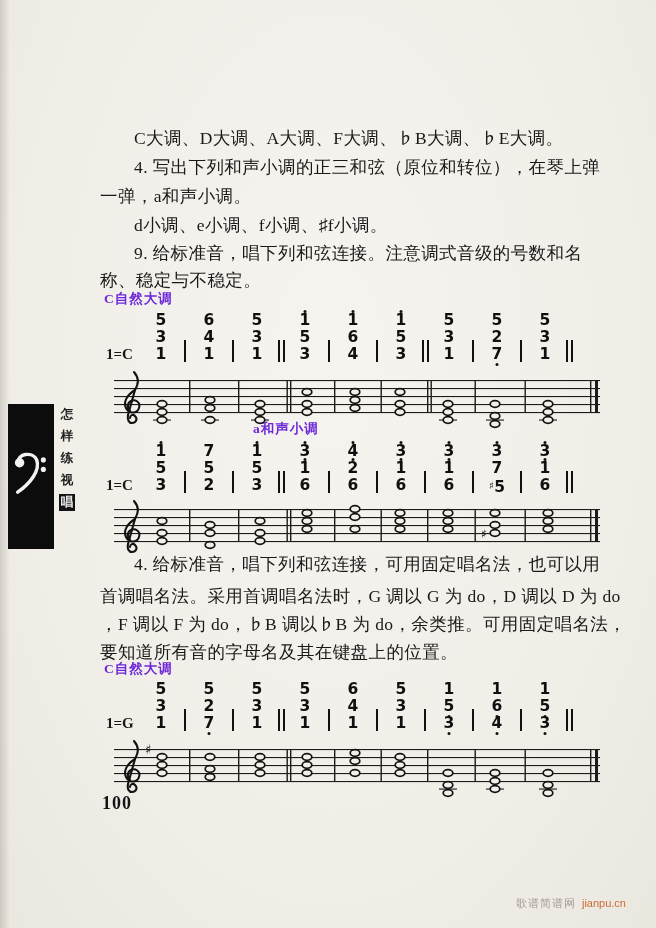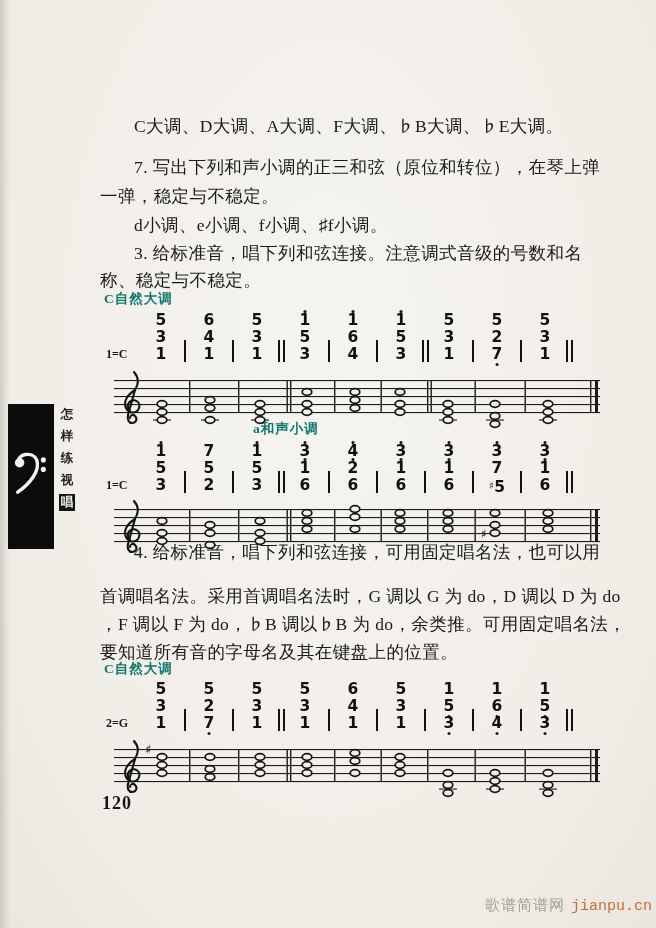--- a/index.html
+++ b/index.html
@@ -6,65 +6,65 @@
   body{
     width:656px;height:928px;position:relative;overflow:hidden;
     background:radial-gradient(ellipse at 50% 38%, #f6f4ef 0%, #f1eee8 65%, #eae7df 100%);
     font-family:"Liberation Serif",serif;color:#191919;
   }
   .edge-shadow{position:absolute;left:0;top:0;width:10px;height:928px;
     background:linear-gradient(90deg,rgba(70,62,55,.18),rgba(70,62,55,0));}
   
   .line{position:absolute;left:100px;white-space:nowrap;font-size:17.5px;letter-spacing:.4px;}
   .ind{padding-left:34px}
-  .t0{top:114px}.t1{top:155px}.t2{top:184px}.t3{top:213px}.t4{top:241px}.t5{top:268px}
-  .t6{top:540px}.t7{top:584px}.t8{top:612px}.t9{top:640px}
-  .sys-label{position:absolute;font-size:13.5px;font-weight:700;color:#0f766e;letter-spacing:1px;}
+  .t0{top:126px}.t1{top:155px}.t2{top:184px}.t3{top:213px}.t4{top:241px}.t5{top:268px}
+  .t6{top:552px}.t7{top:584px}.t8{top:612px}.t9{top:640px}
+  .sys-label{position:absolute;font-size:13.5px;font-weight:700;color:#6d28d9;letter-spacing:1px;}
   .lab-c{left:104px;top:290px}
   .lab-a{left:253px;top:420px}
   .lab-g{left:104px;top:660px}
   
   .jianpu{position:absolute;left:100px;display:flex;align-items:flex-end;height:51px;}
   .jp1{top:312px}.jp2{top:443px}.jp3{top:681px}
-  .jp-key{width:46px;height:18px;line-height:18px;font-weight:700;font-size:12px;padding-left:6px;box-sizing:border-box;margin-top:48px;}
+  .jp-key{width:46px;height:18px;line-height:18px;font-weight:700;font-size:15px;padding-left:6px;box-sizing:border-box;margin-top:48px;}
   .jp-chord{width:30px;display:flex;flex-direction:column;}
   .jp-note{height:17px;line-height:17px;text-align:center;position:relative;
     font-family:"DejaVu Sans",sans-serif;font-weight:700;font-size:15.5px;color:#101010;}
   .jp-note .acc{font-size:10px;vertical-align:3px;margin-right:.5px}
   .jp-note i{position:absolute;left:50%;transform:translateX(-50%);width:3px;height:3px;border-radius:50%;background:#101010;}
   .jp-note i.du{top:-2px}
   .jp-note i.dd{bottom:-3px}
   .jp-bar{width:18px;height:22px;display:flex;justify-content:center;gap:3px;align-self:flex-end;margin-bottom:1px;}
   .jp-bar .b{width:2px;height:100%;background:#111;}
   
   .staff{position:absolute;left:112px;}
   .st1{top:368px}.st2{top:497px}.st3{top:737px}
   
   .side-box{position:absolute;left:8px;top:404px;width:46px;height:145px;background:#0c0c0c;
     display:flex;align-items:center;justify-content:center;}
   .side-text{position:absolute;left:57px;top:406px;width:20px;display:flex;flex-direction:column;gap:5px;align-items:center;
     font-size:12.5px;font-weight:600;color:#222;}
   .side-text .blk{background:#141414;color:#efefef;width:16px;height:17px;line-height:17px;text-align:center;}
   
   .pagenum{position:absolute;left:102px;top:793px;font-size:18px;font-weight:600;letter-spacing:1px;color:#141414;}
-  .watermark{position:absolute;right:4px;top:896px;font-size:15px;white-space:nowrap;
-    font-family:Liberation Mono, monospace;}
+  .watermark{position:absolute;right:30px;top:896px;font-size:11px;white-space:nowrap;
+    font-family:Liberation Sans, sans-serif;}
   .watermark .site{color:#a39e97;letter-spacing:1px;}
   .watermark .domain{color:#cb6a36;margin-left:6px;}
 </style>
 </head>
 <body>
 
 <div class="edge-shadow"></div>
 
 <div class="line ind t0">C大调、D大调、A大调、F大调、♭B大调、♭E大调。</div>
-<div class="line ind t1">7. 写出下列和声小调的正三和弦（原位和转位），在琴上弹</div>
-<div class="line t2">一弹，稳定与不稳定。</div>
+<div class="line ind t1">4. 写出下列和声小调的正三和弦（原位和转位），在琴上弹</div>
+<div class="line t2">一弹，a和声小调。</div>
 <div class="line ind t3">d小调、e小调、f小调、♯f小调。</div>
-<div class="line ind t4">3. 给标准音，唱下列和弦连接。注意调式音级的号数和名</div>
+<div class="line ind t4">9. 给标准音，唱下列和弦连接。注意调式音级的号数和名</div>
 <div class="line t5">称、稳定与不稳定。</div>
 <div class="line ind t6">4. 给标准音，唱下列和弦连接，可用固定唱名法，也可以用</div>
 <div class="line t7">首调唱名法。采用首调唱名法时，G 调以 G 为 do，D 调以 D 为 do</div>
 <div class="line t8">，F 调以 F 为 do，♭B 调以♭B 为 do，余类推。可用固定唱名法，</div>
 <div class="line t9">要知道所有音的字母名及其在键盘上的位置。</div>
 
 <div class="sys-label lab-c">C自然大调</div>
 <div class="sys-label lab-a">a和声小调</div>
 <div class="sys-label lab-g">C自然大调</div>
 
@@ -217,21 +217,21 @@
       <div class="jp-note">3<i class="du"></i></div>
       <div class="jp-note">1<i class="du"></i></div>
       <div class="jp-note">6</div>
     </div>
     <div class="jp-bar">
       <span class="b"></span>
       <span class="b"></span>
     </div>
   </div>
 <div class="jianpu jp3">
-    <div class="jp-key">2=G</div>
+    <div class="jp-key">1=G</div>
     <div class="jp-chord">
       <div class="jp-note">5</div>
       <div class="jp-note">3</div>
       <div class="jp-note">1</div>
     </div>
     <div class="jp-bar">
       <span class="b"></span>
     </div>
     <div class="jp-chord">
       <div class="jp-note">5</div>
@@ -464,16 +464,16 @@
   </svg>
 </div>
 <div class="side-text">
     <span>怎</span>
     <span>样</span>
     <span>练</span>
     <span>视</span>
     <span class="blk">唱</span>
   </div>
 
-<div class="pagenum">120</div>
+<div class="pagenum">100</div>
 <div class="watermark">
   <span class="site">歌谱简谱网</span><span class="domain">jianpu.cn</span>
 </div>
 
 </body></html>

